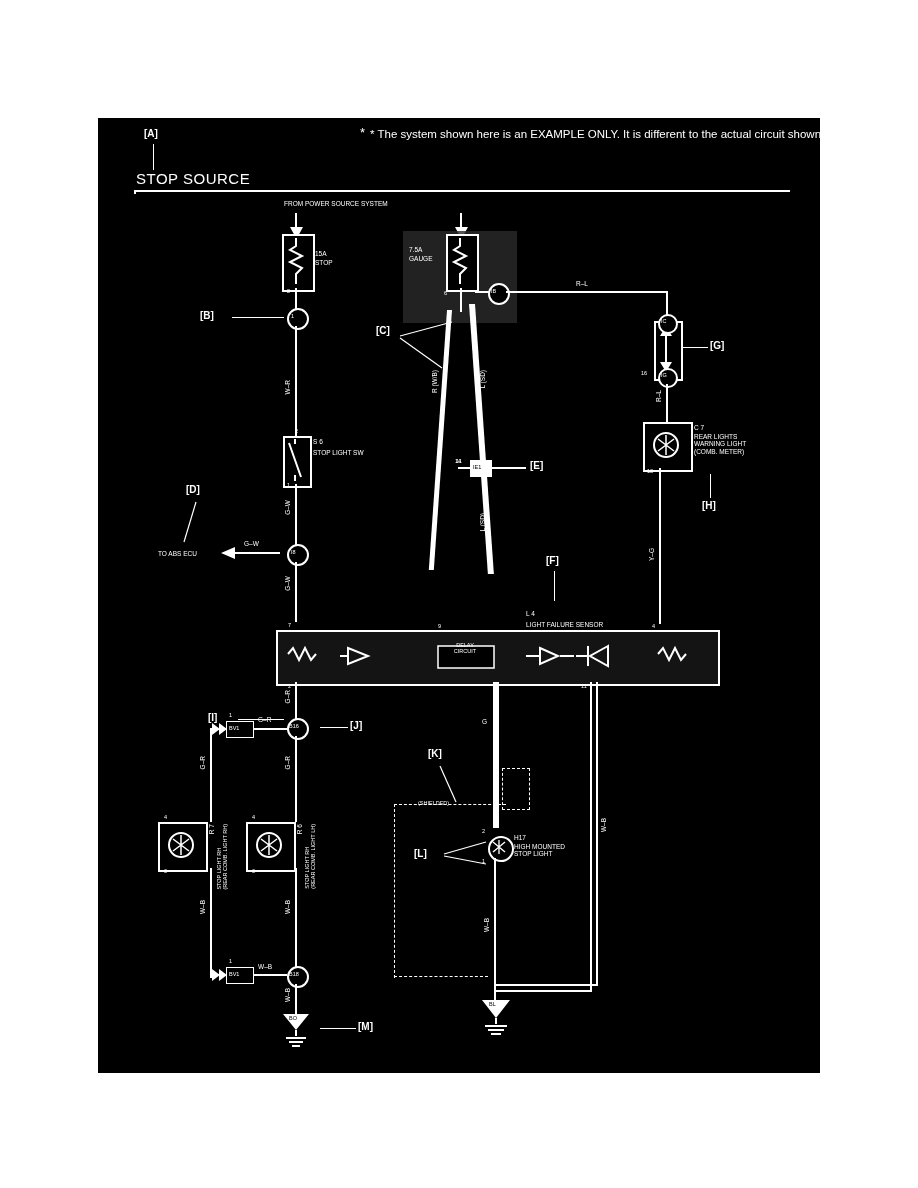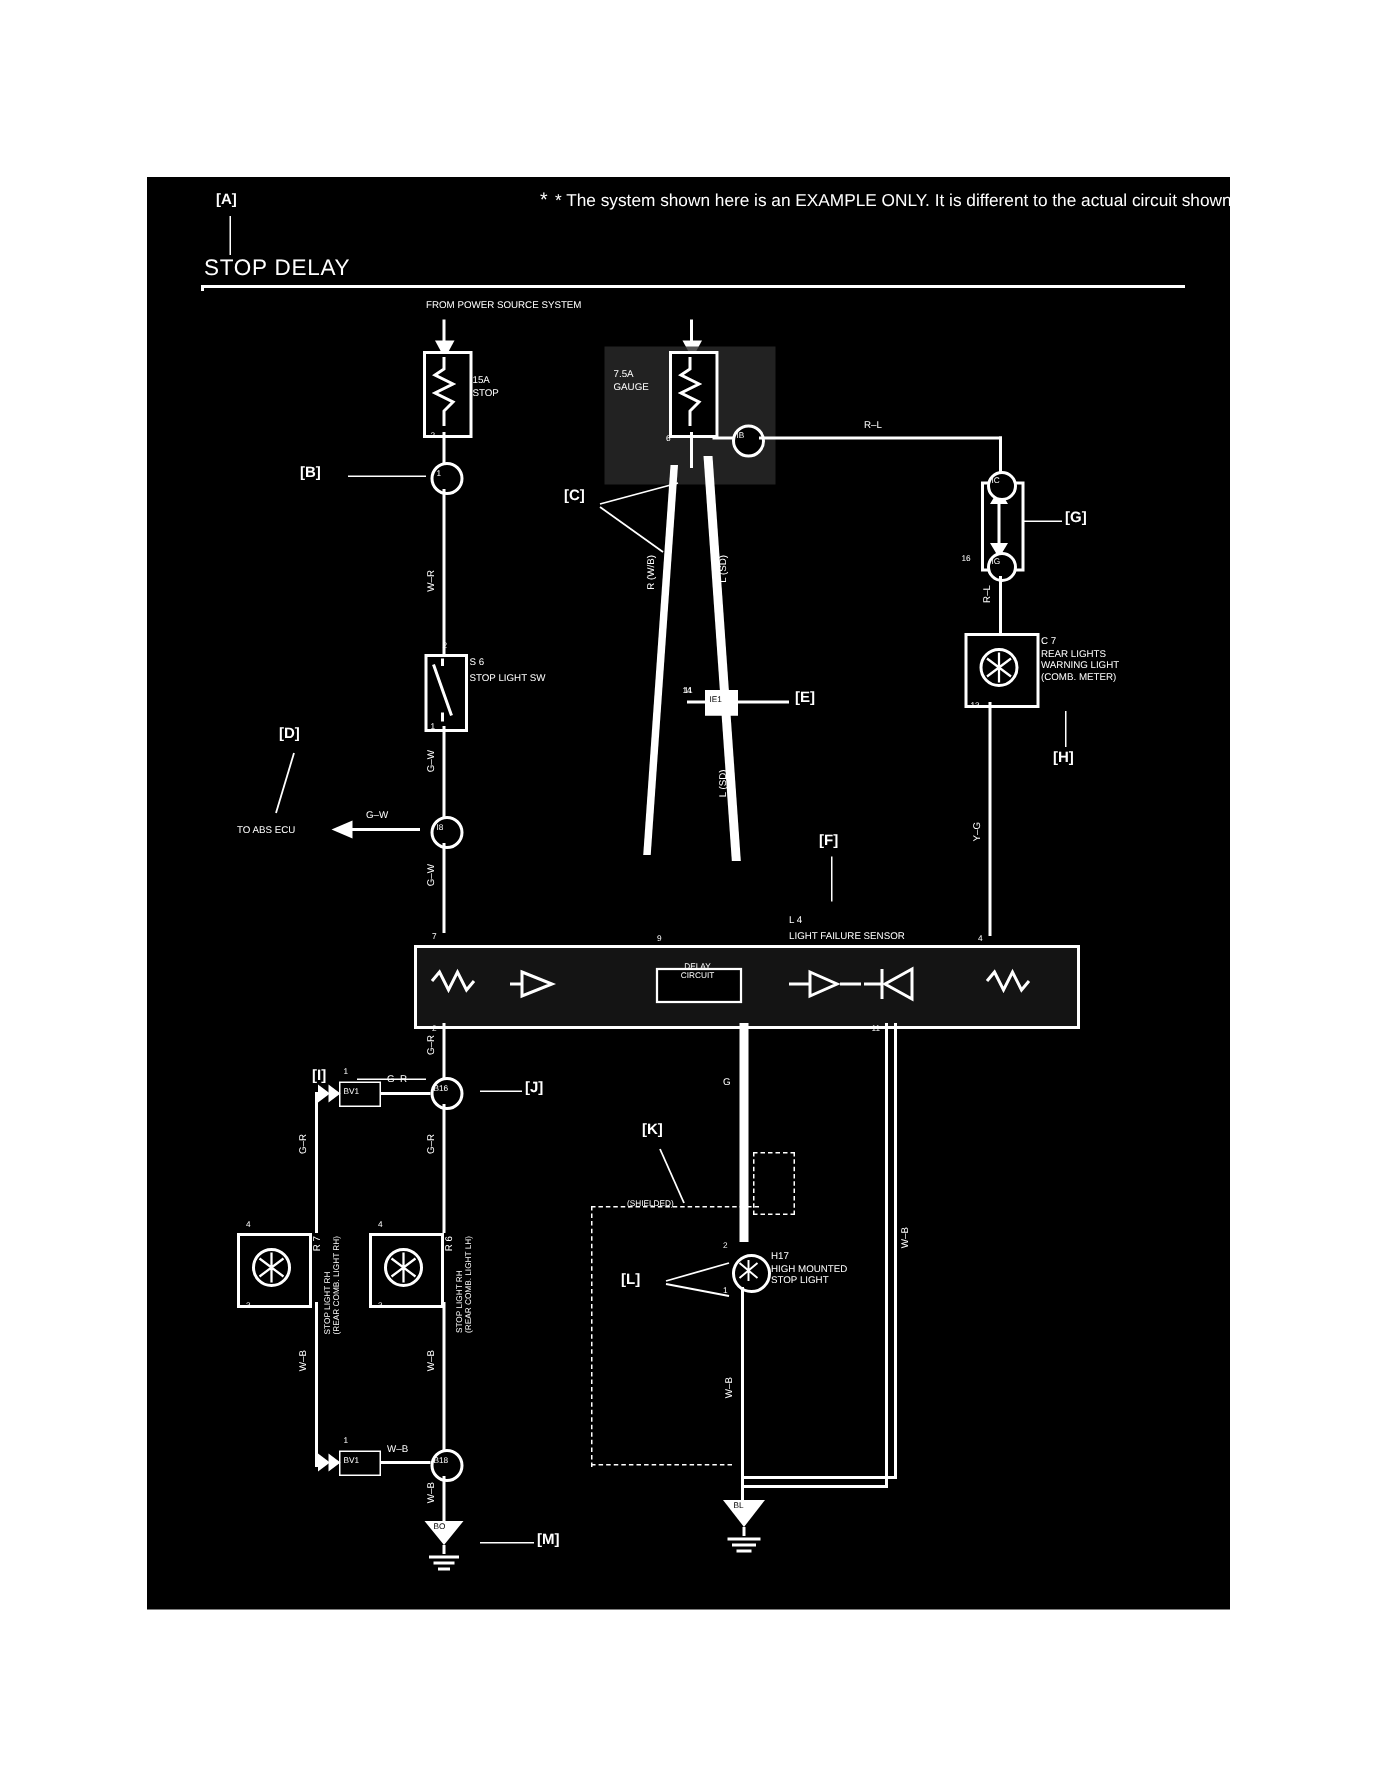--- a/index.html
+++ b/index.html
@@ -29,21 +29,21 @@
 
 <div id="page">
   <div id="sheet">
 
     <div class="txt tag" style="left:46px;top:10px;">[A]</div>
     <div class="leadv" style="left:55px;top:26px;height:26px;"></div>
 
     <div class="txt note" style="left:272px;top:9px;width:440px;">* The system shown here is an EXAMPLE ONLY. It is different to the actual circuit shown in the SYSTEM CIRCUITS.</div>
     <div class="txt" style="left:262px;top:8px;font-size:13px;">*</div>
 
-    <div class="txt ttl" style="left:38px;top:52px;">STOP DELAY</div>
+    <div class="txt ttl" style="left:38px;top:52px;">STOP SOURCE</div>
     <div class="wire" style="left:36px;top:72px;width:656px;height:2px;"></div>
     <div class="wire" style="left:36px;top:72px;width:2px;height:4px;"></div>
 
     <div class="txt sm" style="left:186px;top:82px;">FROM POWER SOURCE SYSTEM</div>
 
     <div class="wire" style="left:197px;top:95px;width:2px;height:18px;"></div>
     <svg style="position:absolute;left:191px;top:108px;" width="15" height="14">
         <polygon points="7.5,13 1,1 14,1" fill="#fff"></polygon>
       </svg>
     <div class="wire" style="left:362px;top:95px;width:2px;height:18px;"></div>

